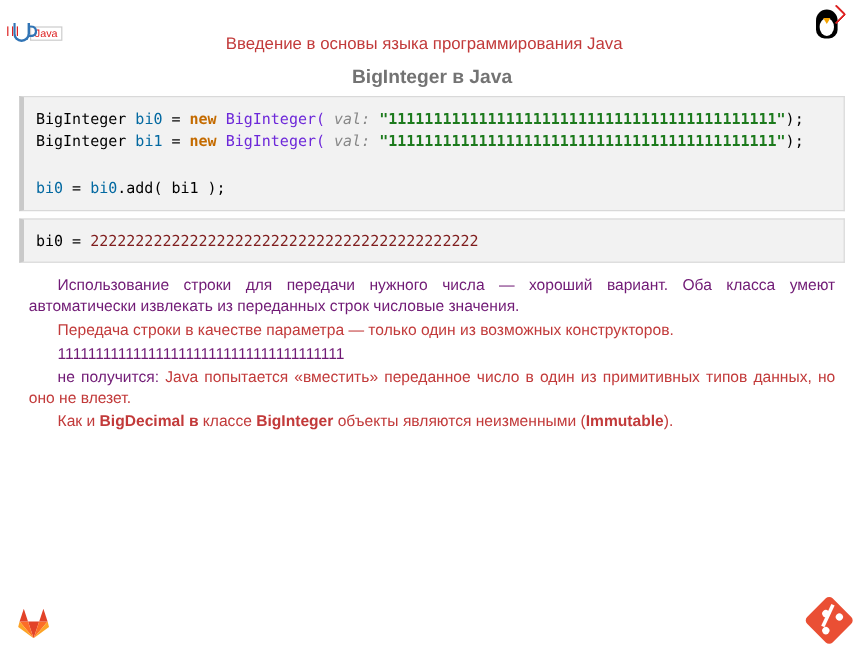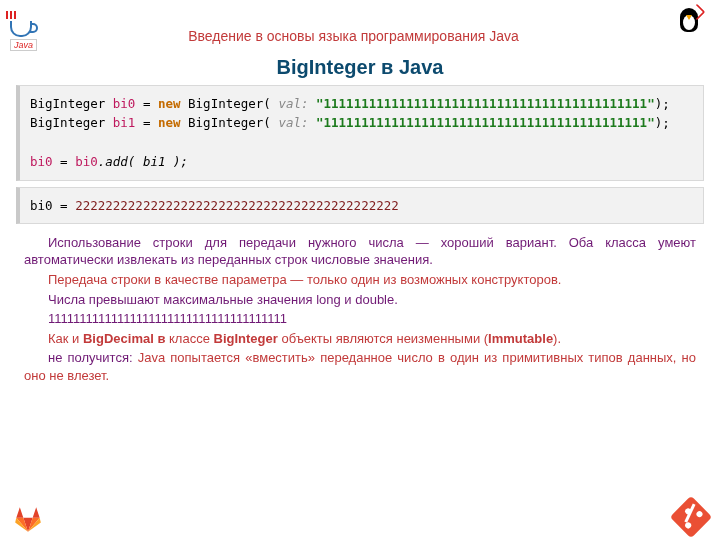--- a/index.html
+++ b/index.html
@@ -17,24 +17,23 @@
     position: relative;
     height: 56px;
   }
   .java-logo {
     position: absolute;
     left: 10px;
     top: 3px;
     width: 42px;
     height: 48px;
     display: flex;
-    flex-direction: column;
-    align-items: flex-start;
+    flex-direction: row;
+    align-items: center;
     justify-content: flex-end;
-    font-style: italic;
   }
   .java-logo .cup {
     width: 18px; height: 14px;
     border: 2px solid #3174b5;
     border-top: none;
     border-radius: 0 0 10px 10px;
     position: relative;
   }
   .java-logo .cup::after {
     content:"";
@@ -55,45 +54,45 @@
   .penguin .red{position:absolute;left:21px;top:4px;width:10px;height:10px;border:2px solid #d22;border-left:none;border-bottom:none;transform:rotate(45deg);border-radius:2px;}
   .header-title {
     position:absolute;
     left:0;right:13px;top:28px;
     text-align:center;
     color:#c23a3a;
     font-size:14px;
   }
   .sub-title {
     text-align:center;
-    color:#0c4a6e;
+    color:#737373;
     font-weight:bold;
-    font-size:20px;
+    font-size:16px;
     margin:0 0 6px 0;
   }
   .code-block {
     margin: 0 16px 6px 16px;
     background:#f2f2f2;
     border:1px solid #d9d9d9;
     border-left:4px solid #c9c9c9;
     font-family: "Consolas","Menlo",monospace;
     font-size:12.5px;
     padding:8px 10px;
     line-height:1.55;
     white-space:pre;
     color:#000;
   }
   .code-block.small{margin-top:4px;margin-bottom:10px;}
   .kw-type{color:#000;}
   .kw-new{color:#c46b00;font-weight:bold;margin-top:16px;}
-  .kw-class{color:#000000;}
-  .kw-var{color:#be185d;}
+  .kw-class{color:#6d28d9;}
+  .kw-var{color:#0369a1;}
   .kw-hint{color:#888;font-style:italic;}
   .kw-str{color:#1c7a1c;font-weight:bold;}
-  .kw-method{color:#000;font-style:italic;}
+  .kw-method{color:#000;}
   .kw-num{color:#7f1d1d;}
   .content {
     padding: 0 24px 16px 24px;
     text-align: justify;
     line-height:1.35;
   }
   .content p { margin:0 0 2px 0; text-indent:24px; }
   .black{color:#701a75;}
   .red{color:#c23a3a;}
   .bold{font-weight:bold;}
@@ -139,24 +138,23 @@
 <div class="code-block"><span class="kw-type">BigInteger </span><span class="kw-var">bi0</span><span> = </span><span class="kw-new">new </span><span class="kw-class">BigInteger( </span><span class="kw-hint">val: </span><span class="kw-str">"1111111111111111111111111111111111111111111"</span><span>);</span>
 <span class="kw-type">BigInteger </span><span class="kw-var">bi1</span><span> = </span><span class="kw-new">new </span><span class="kw-class">BigInteger( </span><span class="kw-hint">val: </span><span class="kw-str">"1111111111111111111111111111111111111111111"</span><span>);</span>
 <span> </span>
 <span class="kw-var">bi0</span><span> = </span><span class="kw-var">bi0</span><span class="kw-method">.add( bi1 );</span></div>
 
 <div class="code-block small"><span>bi0 = </span><span class="kw-num">2222222222222222222222222222222222222222222</span></div>
 
 <div class="content">
   <p class="black">Использование строки для передачи нужного числа — хороший вариант. Оба класса умеют автоматически извлекать из переданных строк числовые значения.</p>
   <p class="red">Передача строки в качестве параметра — только один из возможных конструкторов.</p>
-  <p class="black">Числа превышают максимальные значения long и double.</p>
   <p class="black" style="text-indent:24px">11111111111111111111111111111111111111</p>
+  <p><span class="black">не получится: </span><span class="red">Java попытается «вместить» переданное число в один из примитивных типов данных, но оно не влезет.</span></p>
   <p><span class="red">Как и </span><span class="red bold">BigDecimal в</span><span class="red"> классе </span><span class="red bold">BigInteger</span><span class="red"> объекты являются неизменными (</span><span class="red bold">Immutable</span><span class="red">).</span></p>
-  <p><span class="black">не получится: </span><span class="red">Java попытается «вместить» переданное число в один из примитивных типов данных, но оно не влезет.</span></p>
 </div>
 
 <div class="footer-icon gitlab">
   <svg viewBox="0 0 24 22">
       <path fill="#e24329" d="M12 22L16 10H8z"></path>
       <path fill="#fc6d26" d="M12 22L8 10H2z"></path>
       <path fill="#fca326" d="M2 10l-1 4 11 8z"></path>
       <path fill="#e24329" d="M2 10l3-9 3 9z"></path>
       <path fill="#fc6d26" d="M12 22l4-12h6z"></path>
       <path fill="#fca326" d="M22 10l1 4-11 8z"></path>

